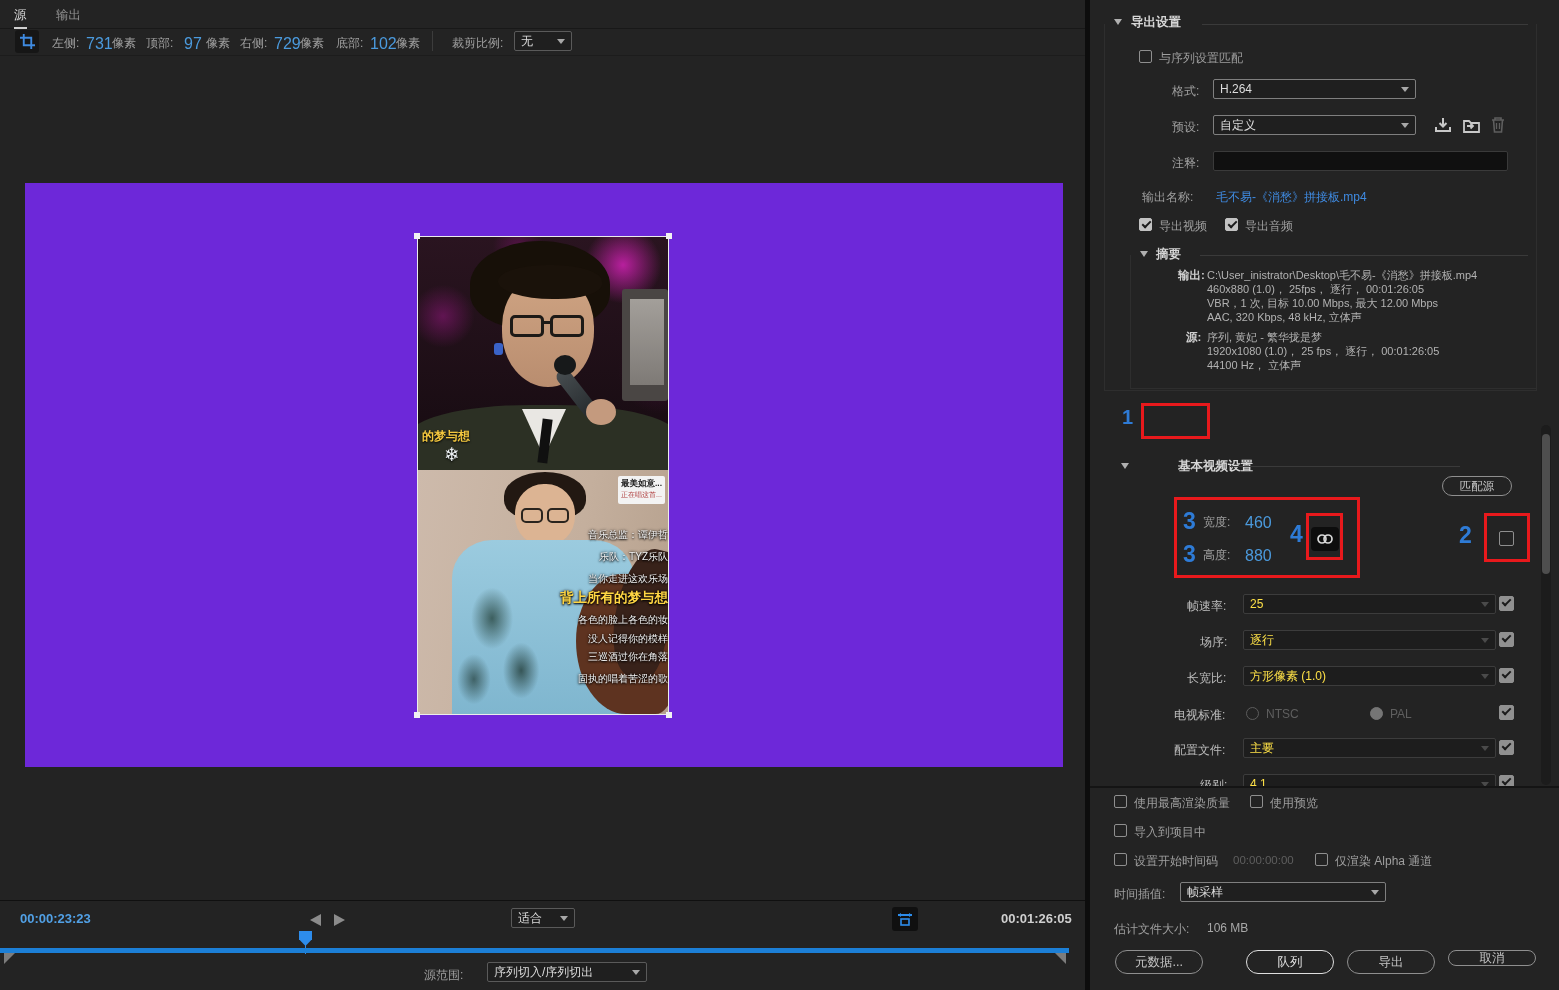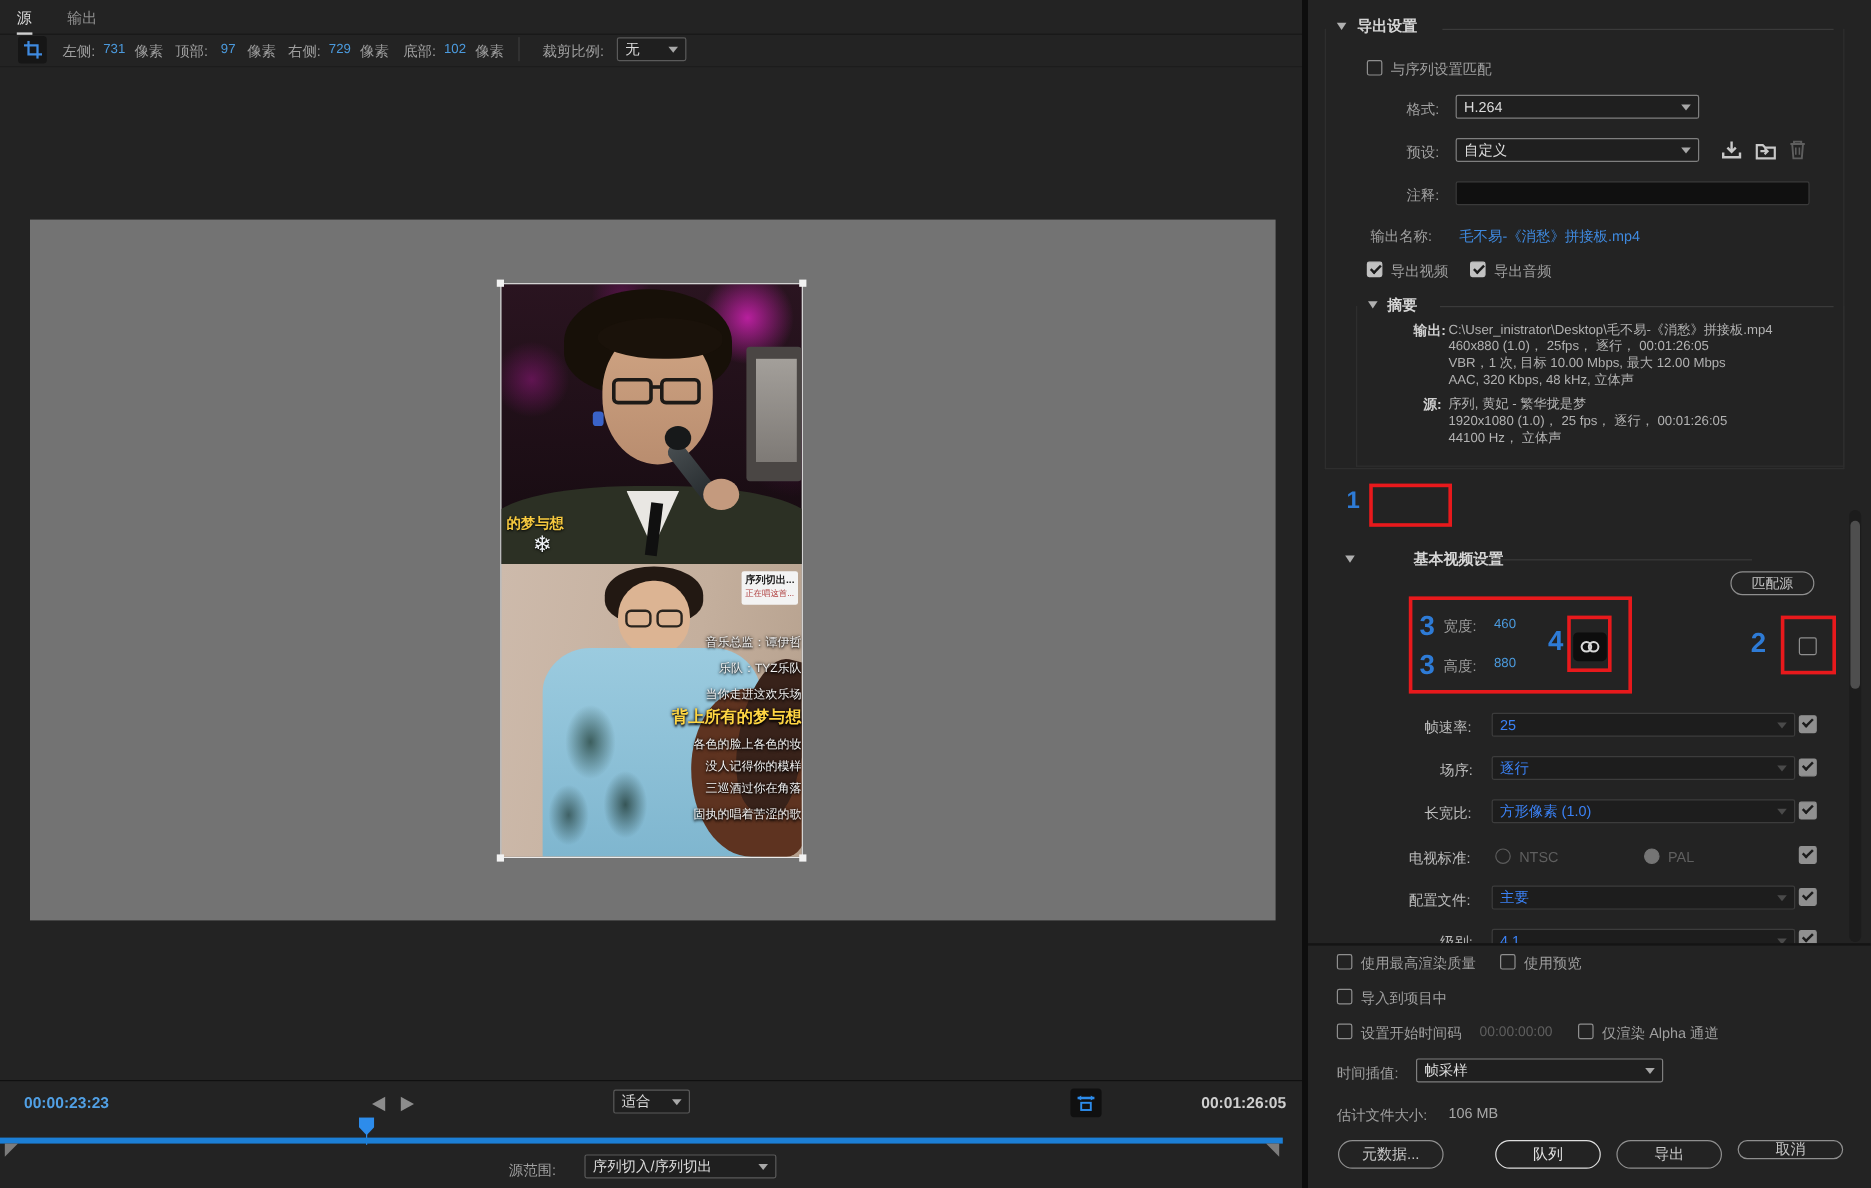--- a/index.html
+++ b/index.html
@@ -7,31 +7,31 @@
     width:1559px;height:990px;position:relative;overflow:hidden;
     background:#232323;
     font-family:"Liberation Sans","DejaVu Sans",sans-serif;
     color:#c3c3c3;font-size:12px;
     -webkit-font-smoothing:antialiased;
   }
   .abs{position:absolute;}
   .lbl{color:#9f9f9f;font-size:12px;white-space:nowrap;}
   .lbl-b{color:#d6d6d6;font-weight:bold;font-size:12.5px;white-space:nowrap;}
   .dim{color:#5f5f5f;}
-  .hot{color:#4b9add;font-size:11px;white-space:nowrap;}
+  .hot{color:#4b9add;font-size:16px;white-space:nowrap;}
   .link{color:#3f8ae0;font-size:12px;white-space:nowrap;cursor:pointer;}
   .rule{height:1px;background:#3a3a3a;}
   
   .dd{position:absolute;background:#1f1f1f;border:1px solid #7f7f7f;border-radius:2px;
       display:flex;align-items:center;padding:0 6px;height:20px;box-sizing:border-box;}
   .dd .val{flex:1;color:#dcdcdc;font-size:12px;white-space:nowrap;overflow:hidden;}
   .dd .caret{width:0;height:0;border-left:4px solid transparent;border-right:4px solid transparent;
       border-top:5px solid #a8a8a8;margin-left:6px;}
   .dd.dis{border-color:#3c3c3c;background:#1d1d1d;}
-  .dd.dis .val{color:#3b82f6;}
+  .dd.dis .val{color:#fde047;}
   .dd.dis .caret{border-top-color:#4a4a4a;}
   
   .cb{position:absolute;width:13px;height:13px;border:1.5px solid #8f8f8f;border-radius:2px;
       box-sizing:border-box;background:transparent;}
   .cb.on{background:#c2c2c2;border-color:#c2c2c2;}
   .cb.on::after{content:"";position:absolute;left:2px;top:2px;width:7px;height:3px;
       border-left:2px solid #1b1b1b;border-bottom:2px solid #1b1b1b;transform:rotate(-45deg);}
   .cb.dis{border-color:#5a5a5a;}
   .cb.on.dis{background:#909090;border-color:#909090;}
   
@@ -84,21 +84,21 @@
     <span class="abs hot" style="left:370px;top:7px;">102</span>
     <span class="abs lbl" style="left:396px;top:7px;">像素</span>
     <div class="abs" style="left:432px;top:3px;width:1px;height:20px;background:#3c3c3c;"></div>
     <span class="abs lbl" style="left:452px;top:7px;">裁剪比例:</span>
     <div class="dd" style="left:514px;top:3px;width:58px;border-color:#5a5a5a;">
       <span class="val">无</span>
       <span class="caret"></span>
     </div>
   </div>
 
-  <div class="abs" style="left:25px;top:183px;width:1038px;height:584px;background:#737373;">
+  <div class="abs" style="left:25px;top:183px;width:1038px;height:584px;background:#6d28d9;">
 
     <div class="abs" style="left:392px;top:53px;width:250px;height:477px;border:1px solid #ececec;box-sizing:content-box;">
 
       <div class="abs" style="left:0;top:0;width:250px;height:233px;overflow:hidden;
            background:
              radial-gradient(circle 55px at 82% 12%, rgba(199,33,171,.9), rgba(199,33,171,0) 70%),
              radial-gradient(circle 45px at 10% 34%, rgba(148,24,128,.55), rgba(148,24,128,0) 70%),
              radial-gradient(circle 36px at 40% 4%, rgba(122,20,106,.5), rgba(122,20,106,0) 70%),
              radial-gradient(circle 60px at 97% 58%, rgba(92,16,82,.4), rgba(92,16,82,0) 70%),
              linear-gradient(#2a1420,#150b10);">
@@ -129,21 +129,21 @@
         <div class="abs" style="left:129px;top:38px;width:22px;height:15px;border:2.5px solid #2a241e;border-radius:5px;box-sizing:border-box;"></div>
         <div class="abs" style="left:34px;top:70px;width:182px;height:174px;border-radius:22% 22% 0 0;
              background:
                radial-gradient(ellipse 30px 44px at 22% 45%, rgba(40,70,64,.8), rgba(40,70,64,0) 70%),
                radial-gradient(ellipse 26px 40px at 38% 75%, rgba(34,60,56,.8), rgba(34,60,56,0) 70%),
                radial-gradient(ellipse 24px 36px at 12% 80%, rgba(34,60,56,.7), rgba(34,60,56,0) 70%),
                linear-gradient(#9bcbdf,#7fb6cf);"></div>
         <div class="abs" style="left:158px;top:104px;width:96px;height:140px;background:#5e3320;border-radius:55% 40% 20% 60%;"></div>
         <div class="abs" style="left:198px;top:78px;width:56px;height:130px;background:#38221a;border-radius:60% 40% 30% 70%;transform:rotate(14deg);"></div>
         <div class="abs" style="left:200px;top:6px;width:47px;height:28px;background:#f3f3f3;border-radius:2px;padding:2px 3px;box-sizing:border-box;">
-          <div style="color:#1c1c1c;font-size:8.5px;font-weight:bold;white-space:nowrap;">序列切出...</div>
+          <div style="color:#1c1c1c;font-size:8.5px;font-weight:bold;white-space:nowrap;">最美如意...</div>
           <div style="color:#b04040;font-size:7px;white-space:nowrap;">正在唱这首...</div>
         </div>
         <div class="lyric" style="top:58px;">音乐总监：谭伊哲</div>
         <div class="lyric" style="top:80px;">乐队：TYZ乐队</div>
         <div class="lyric" style="top:102px;">当你走进这欢乐场</div>
         <div class="lyric" style="top:119px;color:#ffd643;font-size:13.5px;font-weight:bold;">背上所有的梦与想</div>
         <div class="lyric" style="top:143px;">各色的脸上各色的妆</div>
         <div class="lyric" style="top:162px;">没人记得你的模样</div>
         <div class="lyric" style="top:180px;">三巡酒过你在角落</div>
         <div class="lyric" style="top:202px;">固执的唱着苦涩的歌</div>

